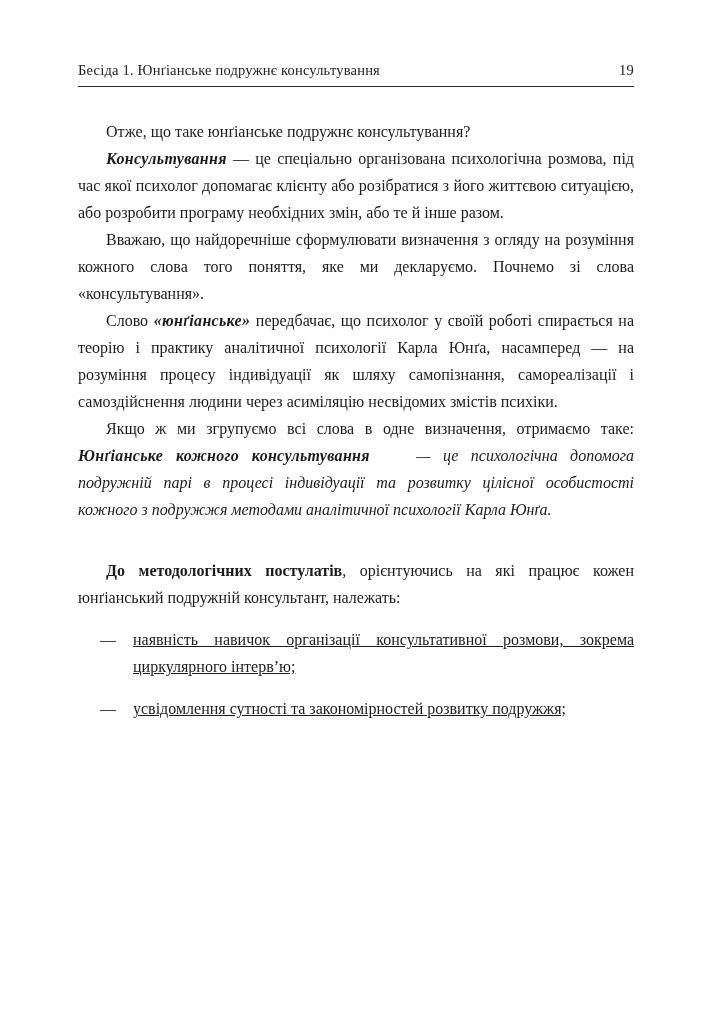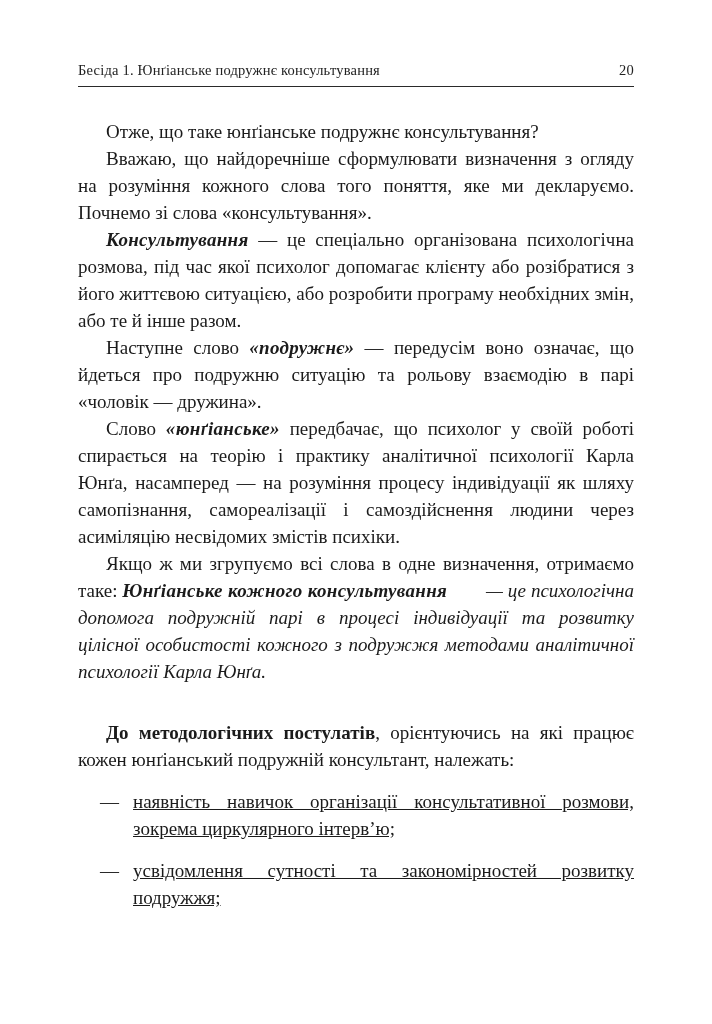--- a/index.html
+++ b/index.html
@@ -28,21 +28,21 @@
     letter-spacing: 0.2px;
     color: #222;
     padding-bottom: 7px;
     border-bottom: 1px solid #2a2a2a;
   }
   .running-header .head-title {
     white-space: nowrap;
   }
   .page-body {
     padding-top: 31px;
-    font-size: 19px;
+    font-size: 16px;
     line-height: 27px;
   }
   .para {
     margin: 0;
     text-indent: 28px;
     text-align: justify;
   }
   .space-before {
     margin-top: 34px;
   }
@@ -63,27 +63,26 @@
   .seg-bold { font-weight: bold; font-style: normal; }
   .seg-italic { font-weight: normal; font-style: italic; margin-left: 34px; }
   .seg-bold-italic { font-weight: bold; font-style: italic; letter-spacing: 0.3px; }
 </style>
 </head>
 <body>
 
 <div class="page">
   <header class="running-header">
     <span class="head-title">Бесіда 1. Юнґіанське подружнє консультування</span>
-    <span class="head-page-number">20</span>
+    <span class="head-page-number">19</span>
   </header>
   <main class="page-body">
       <p class="para"><span class="seg-normal">Отже, що таке юнґіанське подружнє консультування?</span></p>
+      <p class="para"><span class="seg-bold-italic">Консультування</span><span class="seg-normal"> — це спеціально організована психологічна розмова, під час якої психолог допомагає клієнту або розібратися з його життєвою ситуацією, або розробити програму необхідних змін, або те й інше разом.</span></p>
       <p class="para"><span class="seg-normal">Вважаю, що найдоречніше сформулювати визначення з огляду на розуміння кожного слова того поняття, яке ми декларуємо. Почнемо зі слова «консультування».</span></p>
-      <p class="para"><span class="seg-bold-italic">Консультування</span><span class="seg-normal"> — це спеціально організована психологічна розмова, під час якої психолог допомагає клієнту або розібратися з його життєвою ситуацією, або розробити програму необхідних змін, або те й інше разом.</span></p>
-      <p class="para"><span class="seg-normal">Наступне слово </span><span class="seg-bold-italic">«подружнє»</span><span class="seg-normal"> — передусім воно означає, що йдеться про подружню ситуацію та рольову взаємодію в парі «чоловік — дружина».</span></p>
       <p class="para"><span class="seg-normal">Слово </span><span class="seg-bold-italic">«юнґіанське»</span><span class="seg-normal"> передбачає, що психолог у своїй роботі спирається на теорію і практику аналітичної психології Карла Юнґа, насамперед — на розуміння процесу індивідуації як шляху самопізнання, самореалізації і самоздійснення людини через асиміляцію несвідомих змістів психіки.</span></p>
       <p class="para"><span class="seg-normal">Якщо ж ми згрупуємо всі слова в одне визначення, отримаємо таке: </span><span class="seg-bold-italic">Юнґіанське кожного консультування</span><span class="seg-italic"> — це психологічна допомога подружній парі в процесі індивідуації та розвитку цілісної особистості кожного з подружжя методами аналітичної психології Карла Юнґа.</span></p>
       <p class="para space-before"><span class="seg-bold">До методологічних постулатів</span><span class="seg-normal">, орієнтуючись на які працює кожен юнґіанський подружній консультант, належать:</span></p>
       <div class="list-item">
         <span class="dash">—</span>
         <span class="li-text"><span class="seg-normal">наявність навичок організації консультативної розмови, зокрема циркулярного інтерв’ю;</span></span>
       </div>
       <div class="list-item">
         <span class="dash">—</span>
         <span class="li-text"><span class="seg-normal">усвідомлення сутності та закономірностей розвитку подружжя;</span></span>

